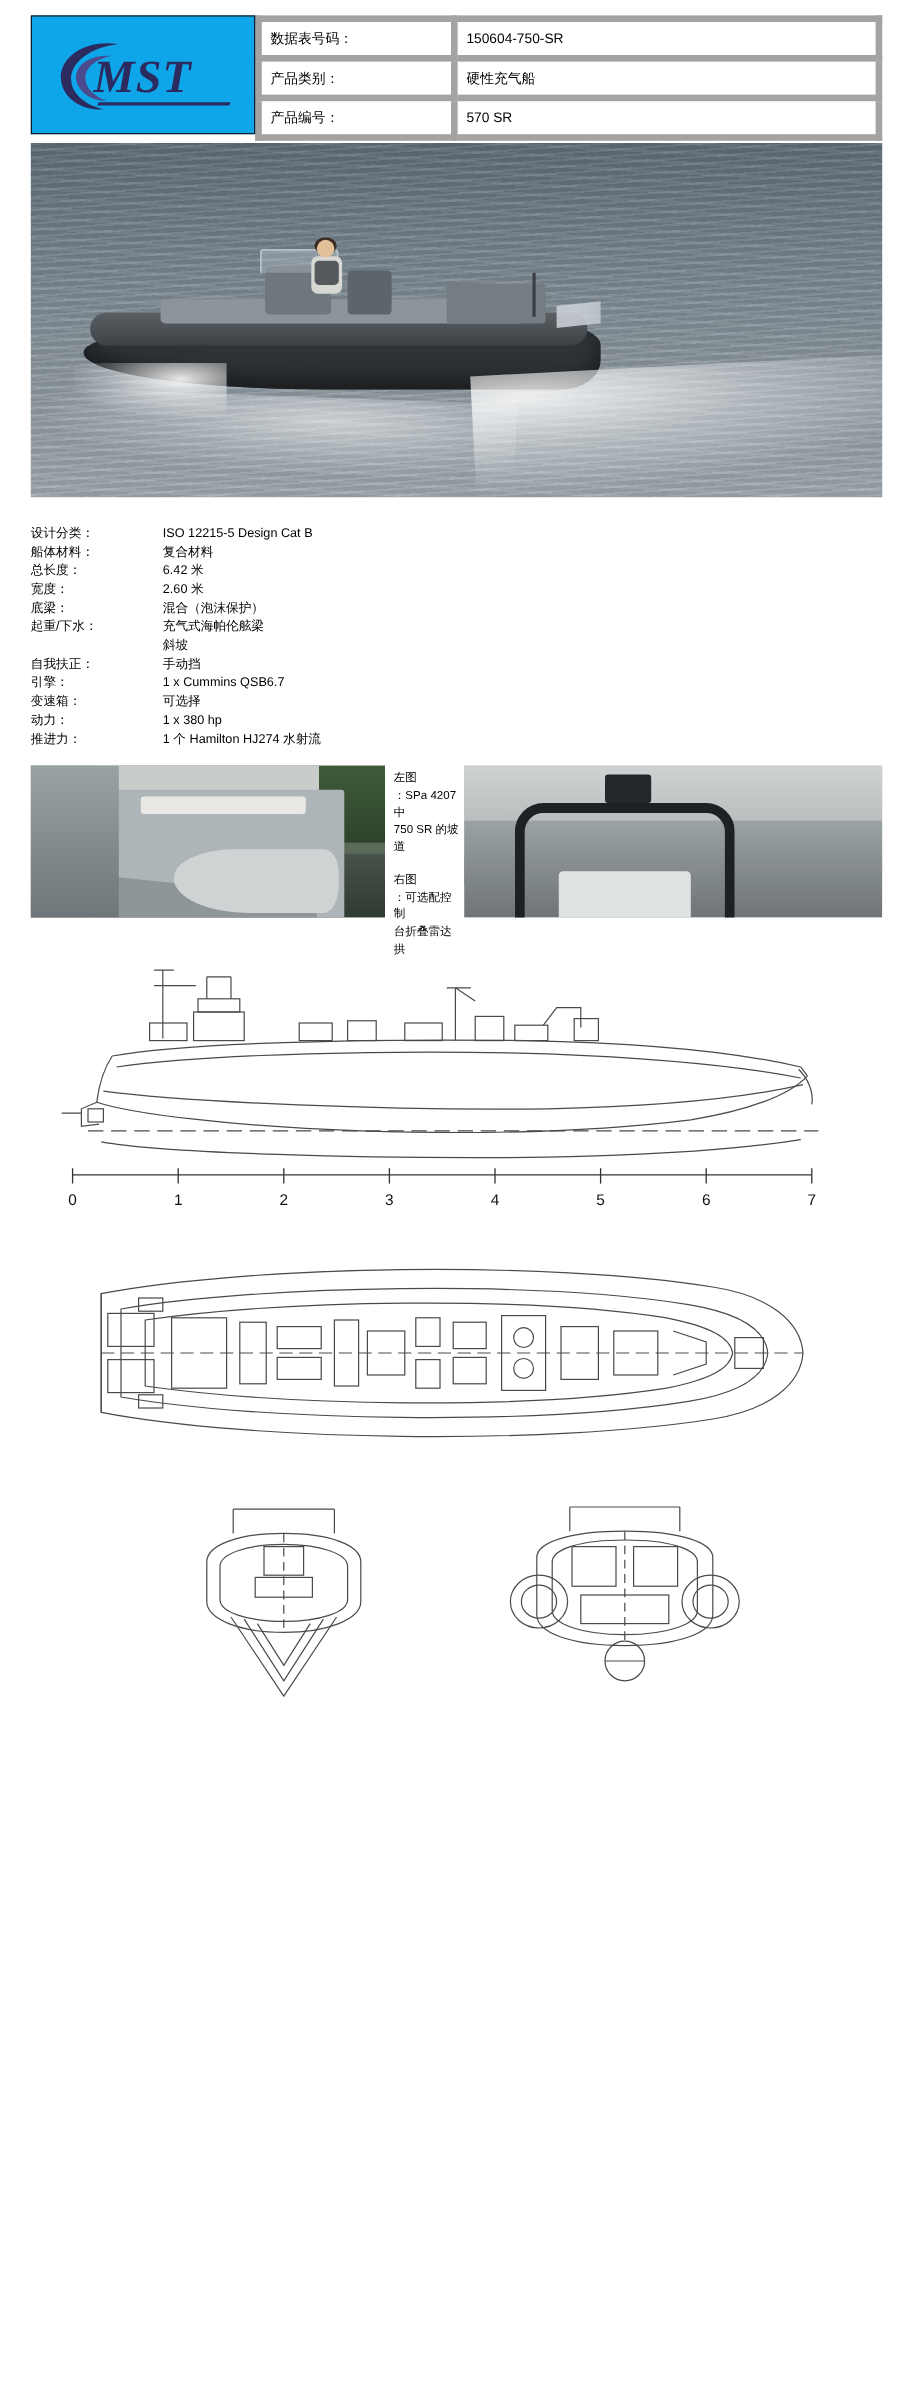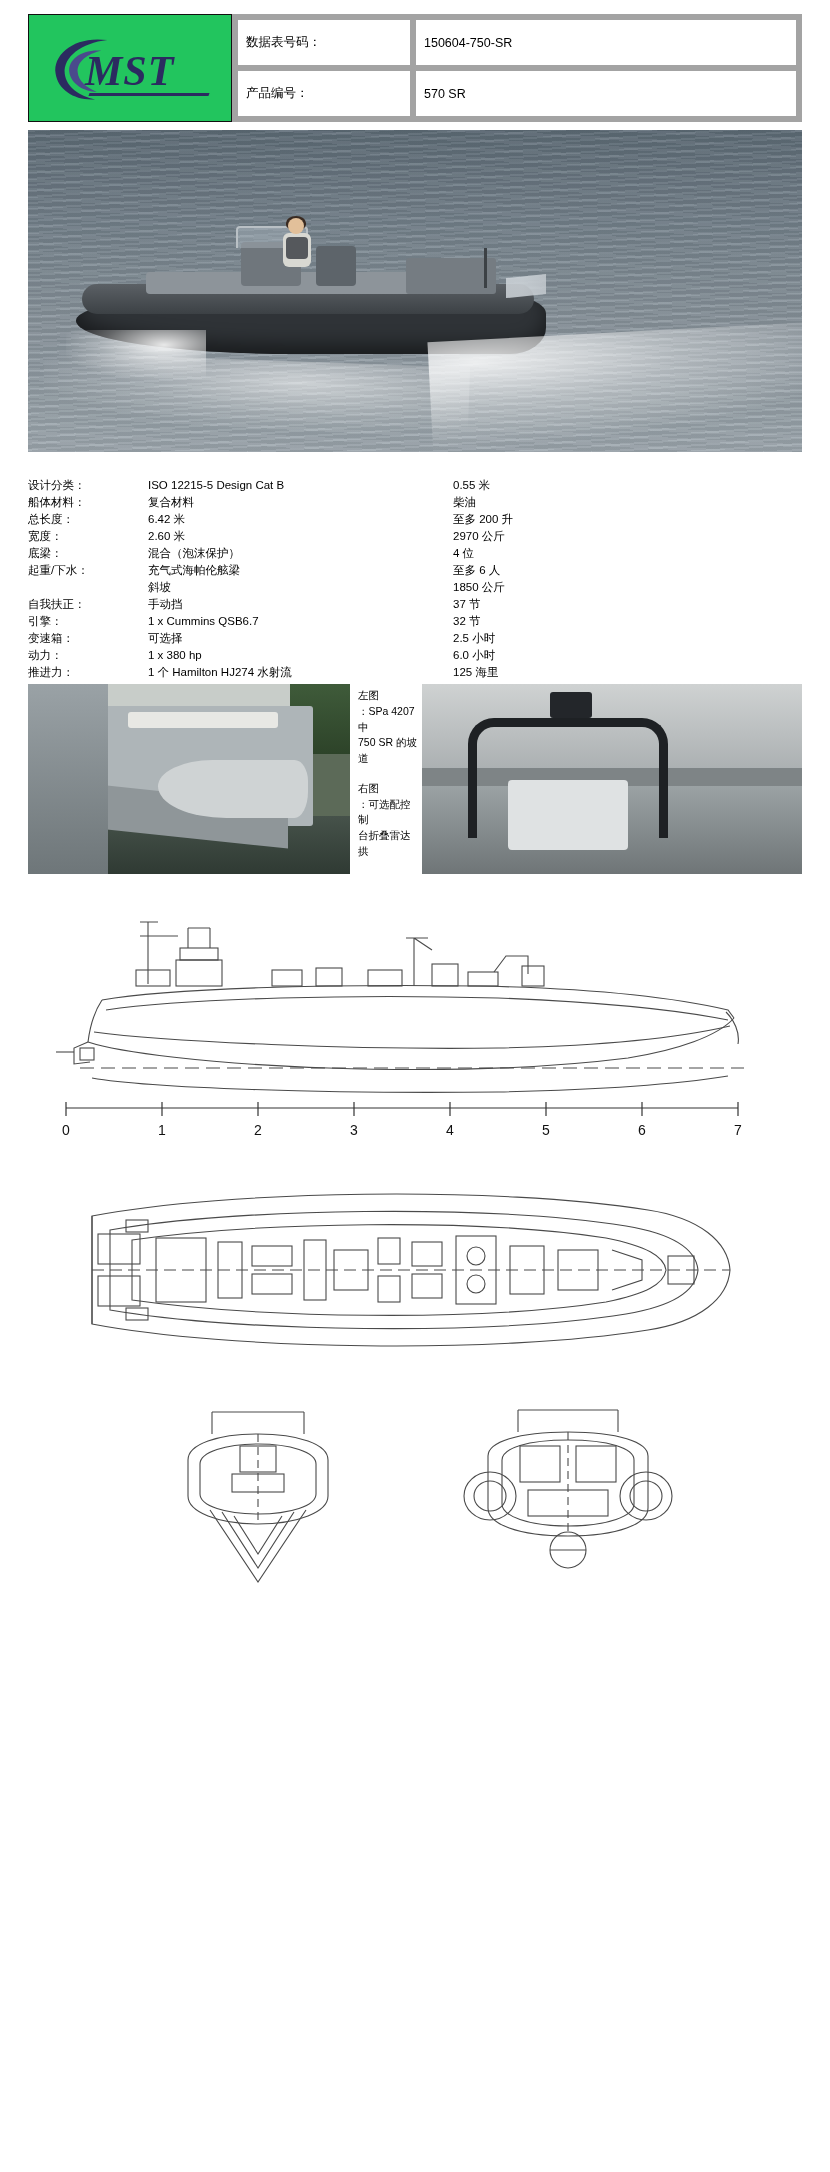--- a/index.html
+++ b/index.html
@@ -25,21 +25,21 @@
   
   .header {
     display: flex;
     align-items: stretch;
     margin-top: 14px;
     height: 108px;
   }
   .logo-cell {
     width: 204px;
     border: 1px solid #111;
-    background: #22c55e;
+    background: #0ea5e9;
     position: relative;
     overflow: hidden;
   }
   .logo-wrap {
     position: absolute;
     left: 0; top: 0; right: 0; bottom: 0;
     display: flex;
     align-items: center;
     justify-content: center;
   }
@@ -239,22 +239,22 @@
     height: 17px;
     white-space: nowrap;
     overflow: hidden;
   }
   .specs .colR .keys { width: 130px; }
   .specs .colR { padding-left: 38px; }
 
   
   .photos {
     display: flex;
-    margin-top: 4px;
-    height: 190px;
+    margin-top: 16px;
+    height: 138px;
   }
   .photo-a {
     width: 322px;
     position: relative;
     overflow: hidden;
     background: #5c6a58;
   }
   .photo-a .water {
     position:absolute; left:0; right:0; bottom:0; height:58px;
     background: linear-gradient(#46524a, #2f3a33);
@@ -357,20 +357,24 @@
         </svg>
         <div class="logo-text">MST</div>
         <div class="logo-underline"></div>
       </div>
     </div>
     <table class="spec-table">
       <tbody>
           <tr>
         <td class="label">数据表号码：</td>
         <td class="value">150604-750-SR</td>
+      </tr>
+      <tr>
+        <td class="label">产品类别：</td>
+        <td class="value">硬性充气船</td>
       </tr>
       <tr>
         <td class="label">产品编号：</td>
         <td class="value">570 SR</td>
       </tr>
     </tbody>
       </table>
   </div>
 
   <div class="hero">
@@ -422,34 +426,20 @@
         <div>充气式海帕伦舷梁</div>
         <div>斜坡</div>
         <div>手动挡</div>
         <div>1 x Cummins QSB6.7</div>
         <div>可选择</div>
         <div>1 x 380 hp</div>
         <div>1 个 Hamilton HJ274 水射流</div>
       </div>
     </div>
     <div class="col colR">
-      <div class="vals">
-        <div>0.55 米</div>
-        <div>柴油</div>
-        <div>至多 200 升</div>
-        <div>2970 公斤</div>
-        <div>4 位</div>
-        <div>至多 6 人</div>
-        <div>1850 公斤</div>
-        <div>37 节</div>
-        <div>32 节</div>
-        <div>2.5 小时</div>
-        <div>6.0 小时</div>
-        <div>125 海里</div>
-      </div>
     </div>
   </div>
 
   <div class="photos">
     <div class="photo-a">
       <div class="sky"></div>
       <div class="trees"></div>
       <div class="water"></div>
       <div class="ship"></div>
       <div class="ramp"></div>

